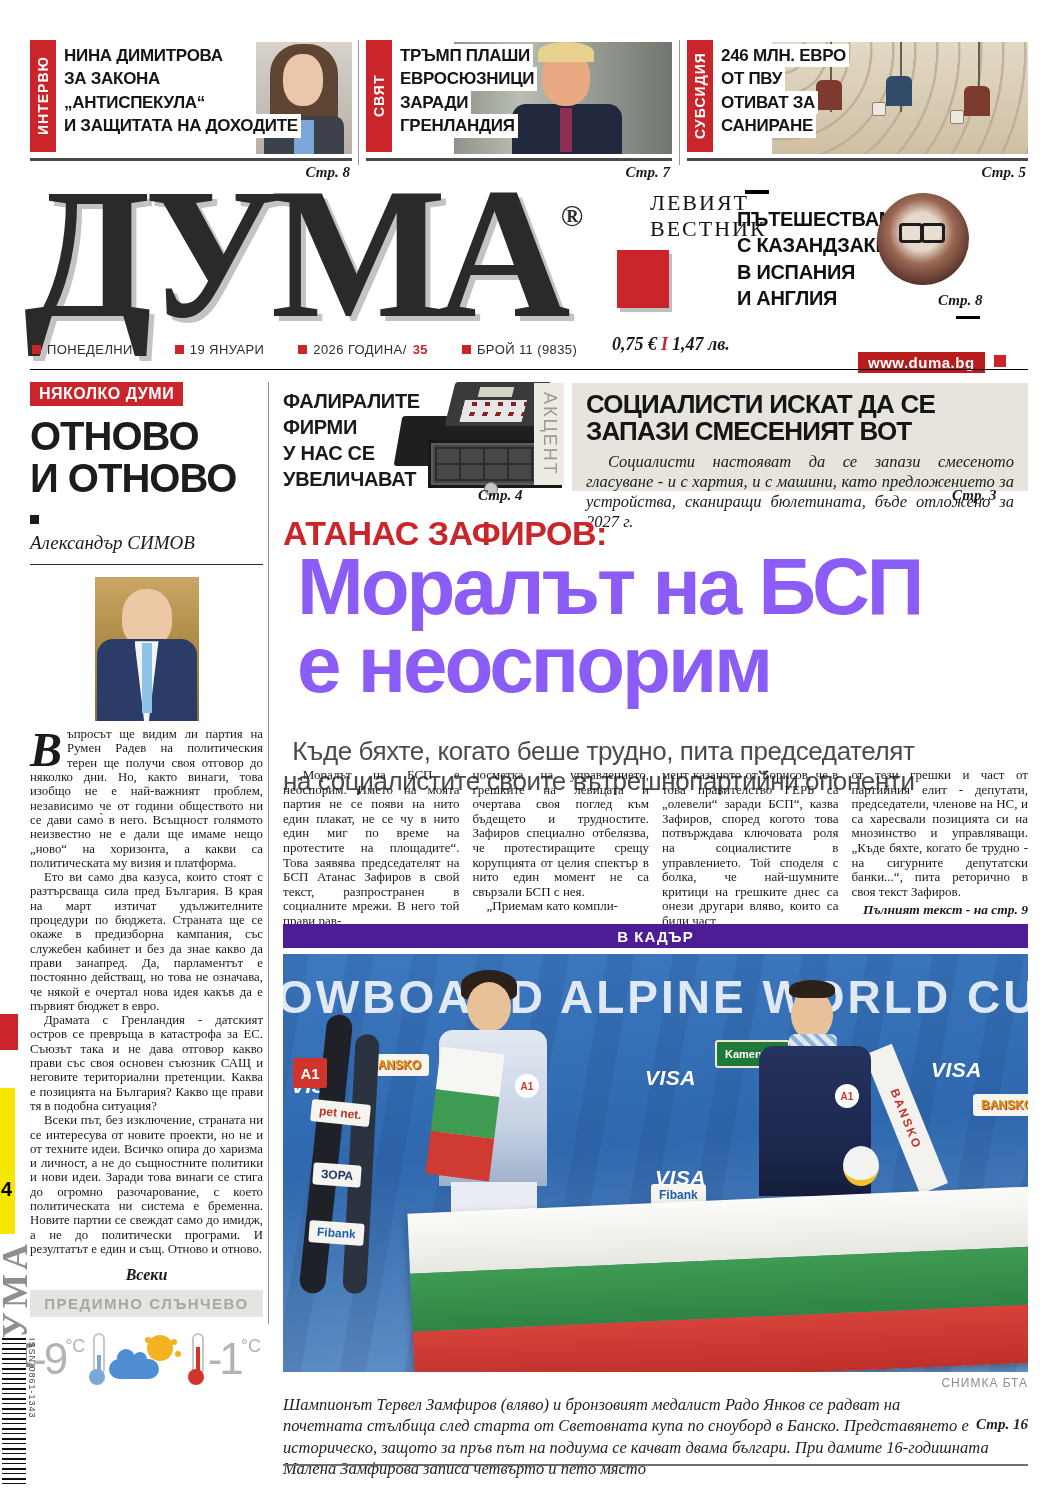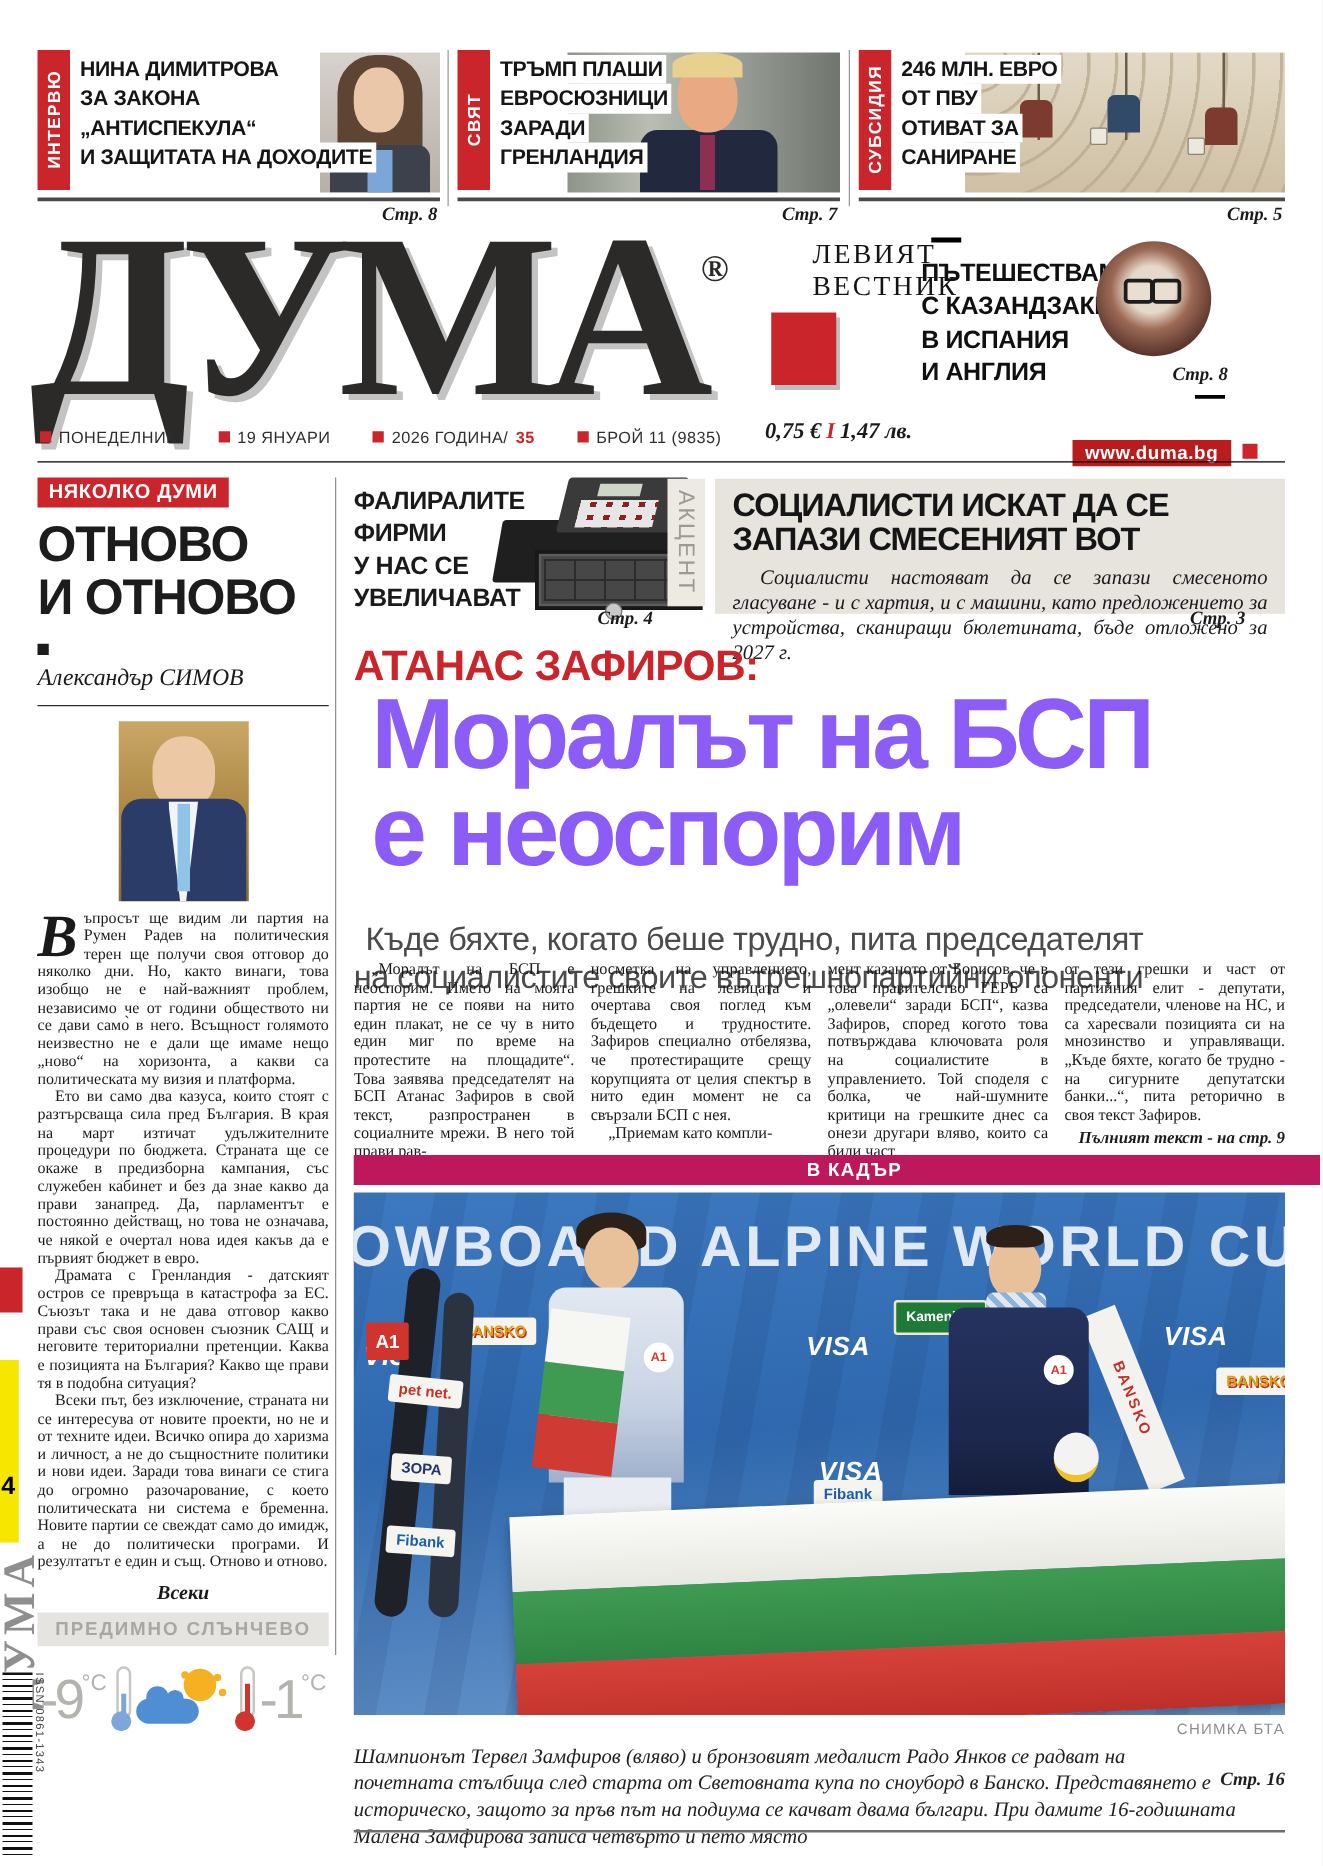--- a/index.html
+++ b/index.html
@@ -143,22 +143,22 @@
   .art-sub{position:absolute;left:283px;top:736px;font:26px/1.16 "Liberation Sans",sans-serif;color:#4b4b4b;letter-spacing:-0.4px;text-align:right;}
   .art-sub span{display:block;}
   .cols{position:absolute;left:283px;top:768px;width:745px;display:flex;gap:13px;
         font:13px/14.6px "Liberation Serif",serif;text-align:justify;}
   .col{flex:1;}
   .col p{margin:0;}
   .col p.ind{text-indent:14px;}
   .col .more{font:bold italic 13.5px "Liberation Serif",serif;text-align:right;margin-top:3px;}
 
   
-  .kadr-bar{position:absolute;left:283px;top:924px;width:745px;height:24px;background:#be185d;color:#fff;
-            display:flex;align-items:center;justify-content:center;font:bold 15px "Liberation Sans",sans-serif;letter-spacing:1px;padding-left:28px;}
+  .kadr-bar{position:absolute;left:283px;top:924px;width:745px;height:24px;background:#4c1d95;color:#fff;
+            display:flex;align-items:center;justify-content:center;font:bold 15px "Liberation Sans",sans-serif;letter-spacing:1px;}
   .photo{position:absolute;left:283px;top:954px;width:745px;height:418px;overflow:hidden;
          background:linear-gradient(175deg,#3d79c0 0%,#2f68ae 45%,#6a97cb 100%);}
   .streaks{position:absolute;inset:0;background:repeating-linear-gradient(100deg,rgba(16,38,88,.10) 0 26px,transparent 26px 64px);}
   .pb-banner{position:absolute;top:16px;left:-6px;font:bold 46px "Liberation Sans",sans-serif;color:#e9f0f8;
              letter-spacing:3px;white-space:nowrap;opacity:.95;}
   .chip-visa{position:absolute;font:bold italic 21px "Liberation Sans",sans-serif;color:#fff;letter-spacing:.5px;margin-top:16px;}
   .chip-box{position:absolute;background:#f6f4ef;border-radius:3px;display:flex;align-items:center;justify-content:center;
             font:bold 12px "Liberation Sans",sans-serif;padding:4px 8px;}
   .chip-bansko{color:#d8a013;text-shadow:1px 1px 0 #c03227;}
   .chip-kam{background:#1f7a3a;color:#fff;border:2px solid #f0e7c8;font-size:11px;padding:6px 8px;}

